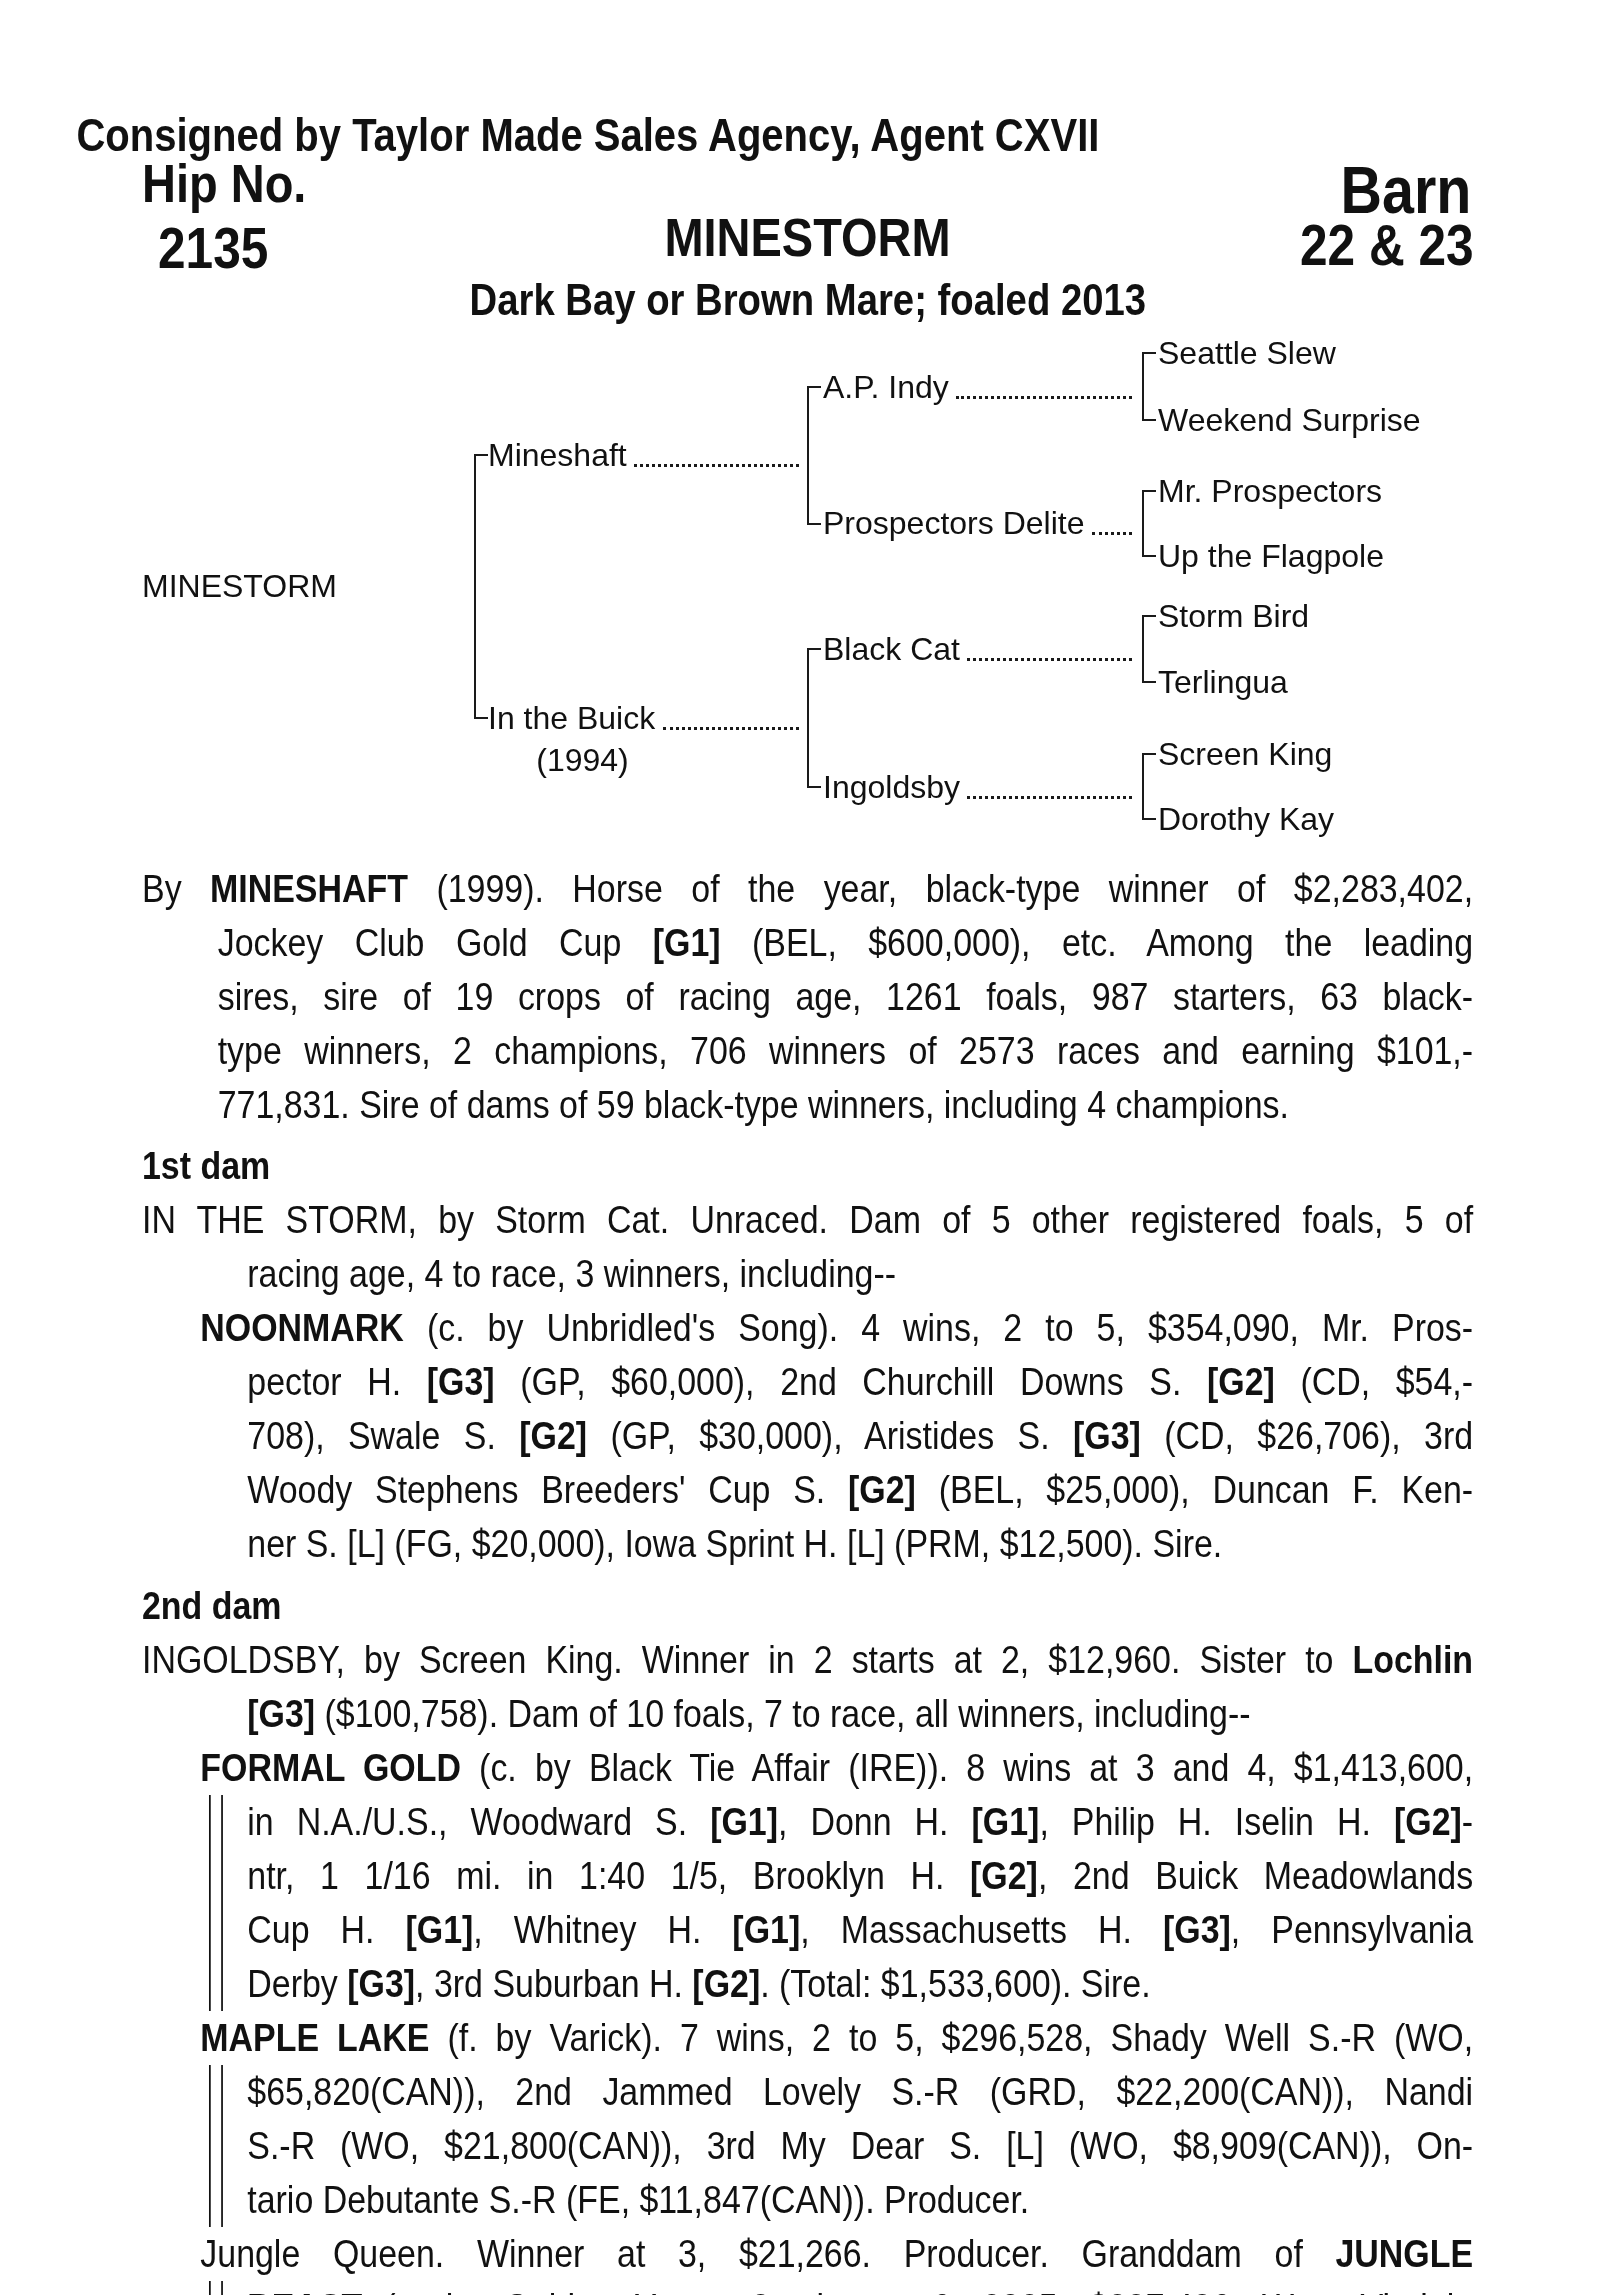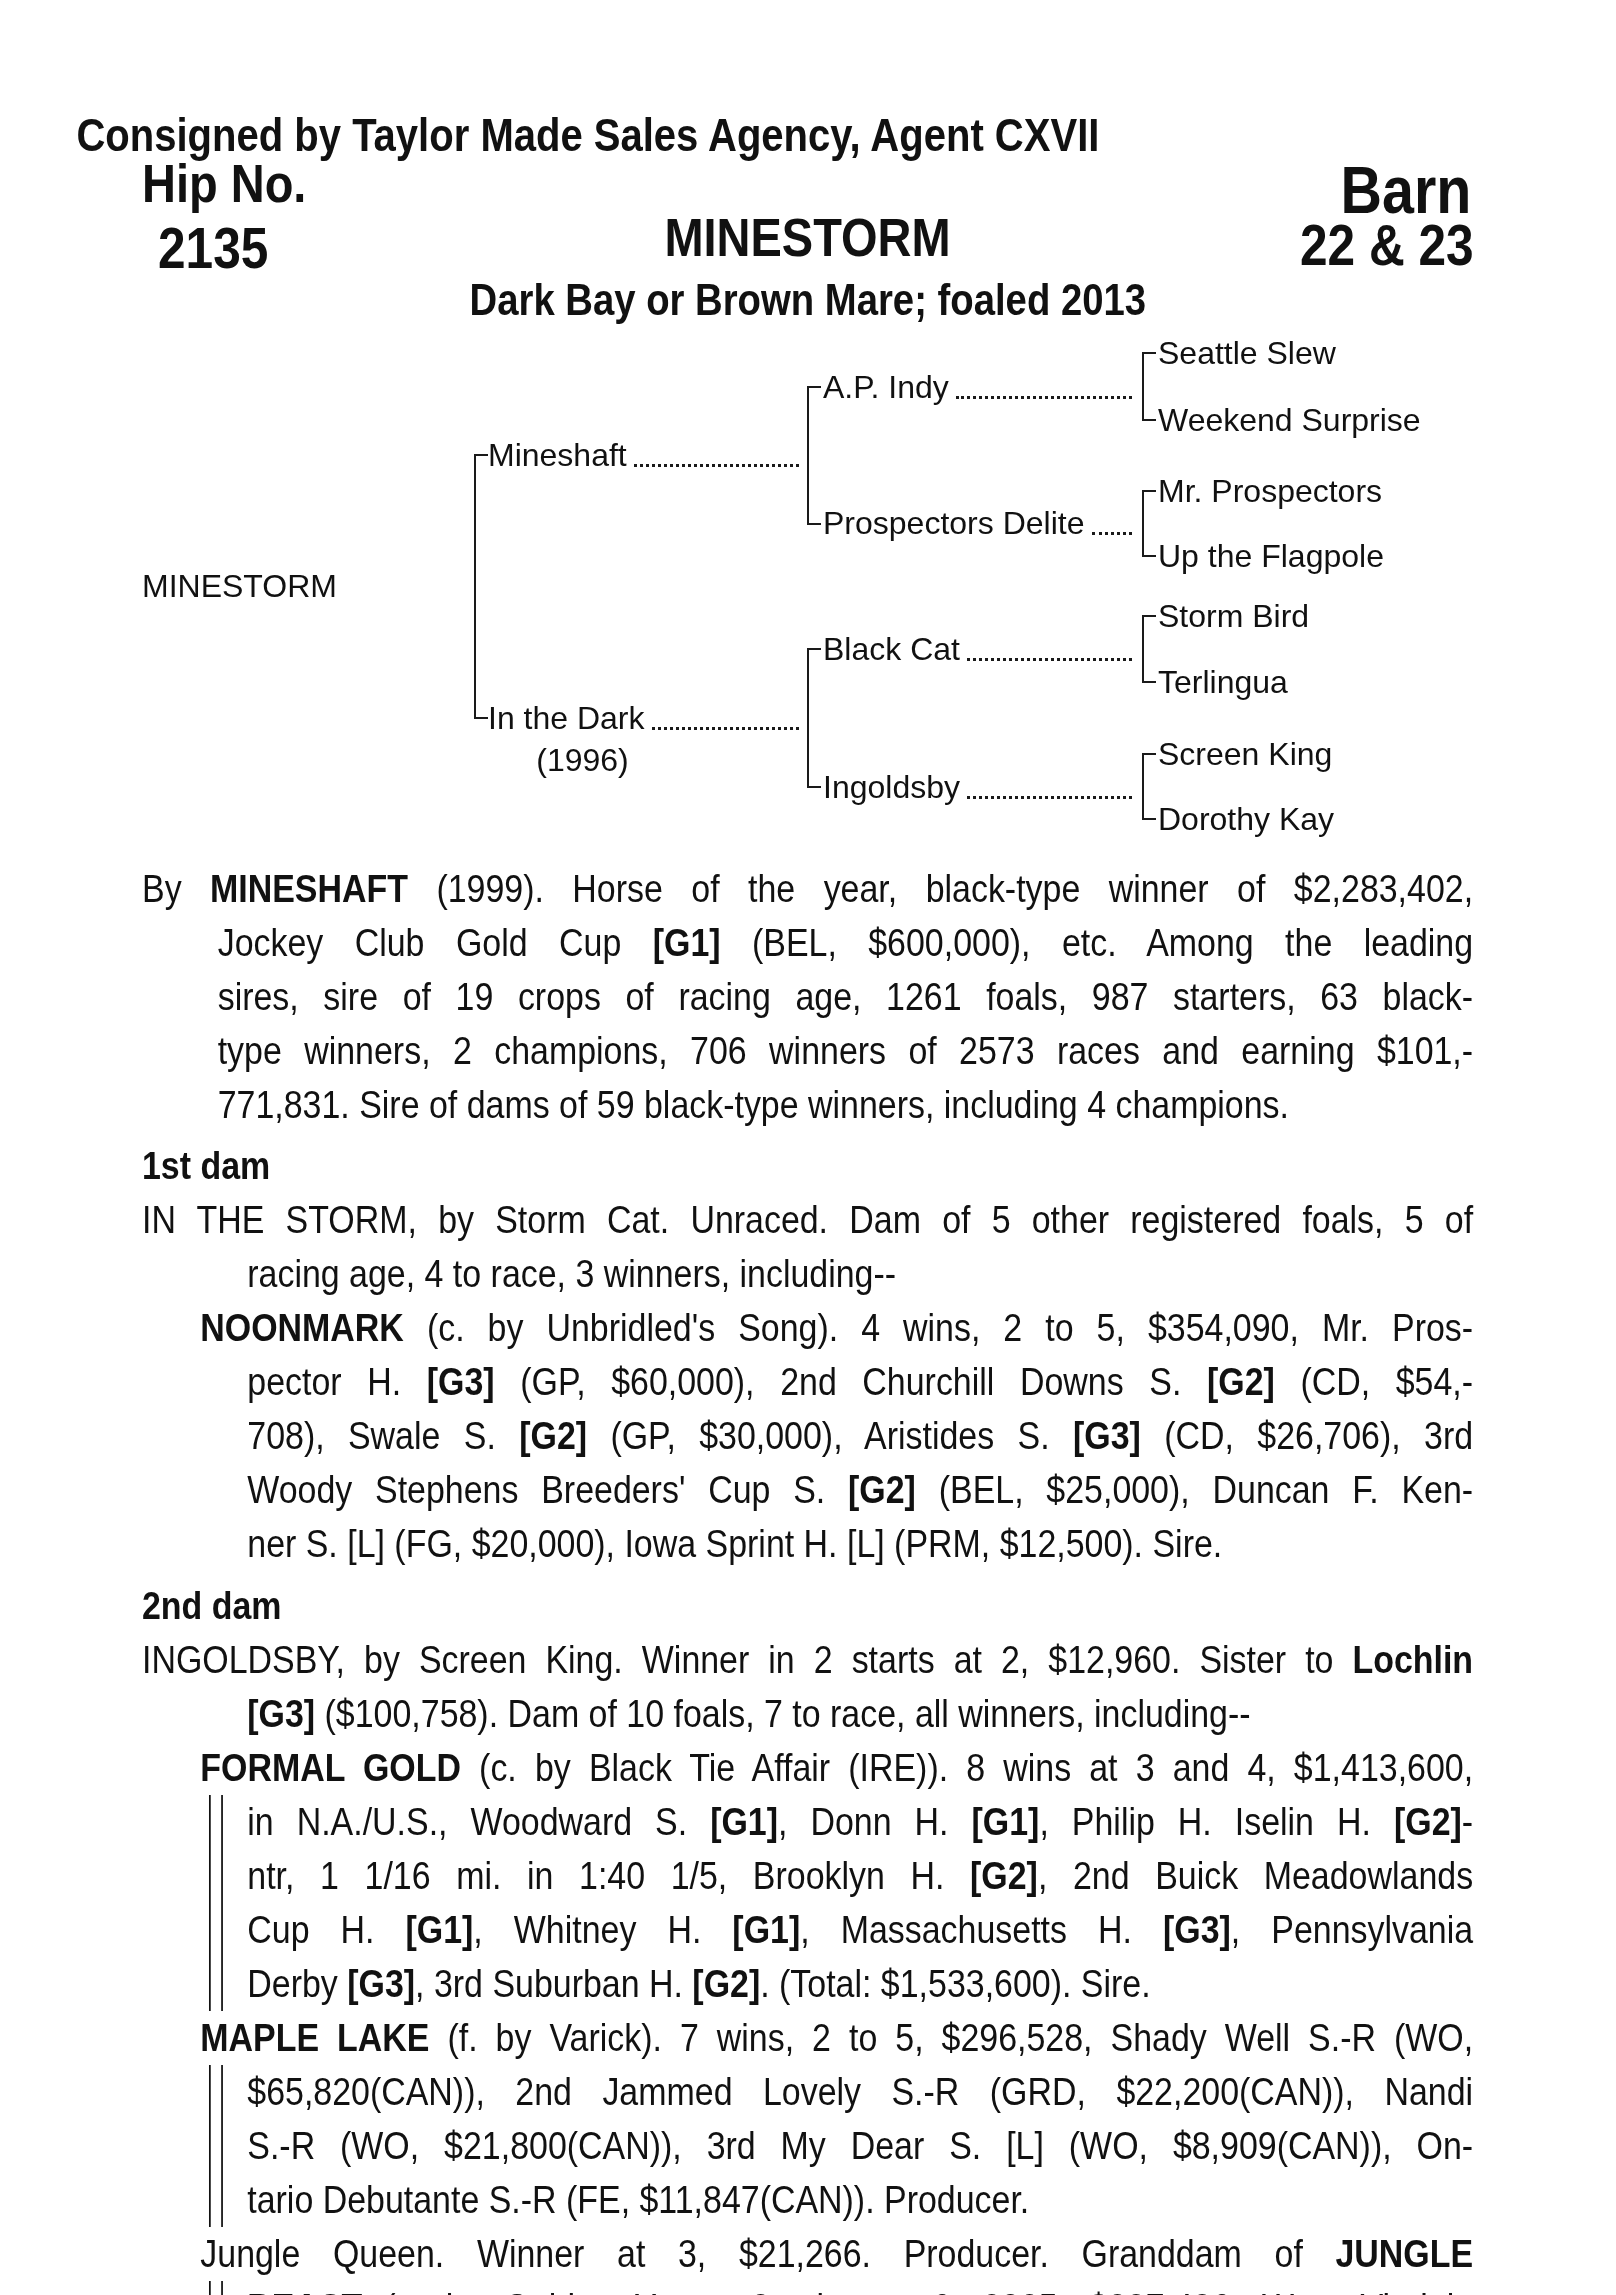--- a/index.html
+++ b/index.html
@@ -65,24 +65,24 @@
 
 <div id="tree">
     <div class="tnode" style="top: 568px; left: 142px;">
       <span class="tname">MINESTORM</span>
     </div>
     <div class="tnode" style="top: 437px; left: 488px; width: 314px;">
       <span class="tname">Mineshaft</span>
       <span class="leader"></span>
     </div>
     <div class="tnode" style="top: 700px; left: 488px; width: 314px;">
-      <span class="tname">In the Dark</span>
+      <span class="tname">In the Buick</span>
       <span class="leader"></span>
     </div>
-    <div class="tyear" style="left: 500px; top: 742px; width: 165px;">(1996)</div>
+    <div class="tyear" style="left: 500px; top: 742px; width: 165px;">(1994)</div>
     <div class="tnode" style="top: 369px; left: 823px; width: 312px;">
       <span class="tname">A.P. Indy</span>
       <span class="leader"></span>
     </div>
     <div class="tnode" style="top: 505px; left: 823px; width: 312px;">
       <span class="tname">Prospectors Delite</span>
       <span class="leader"></span>
     </div>
     <div class="tnode" style="top: 631px; left: 823px; width: 312px;">
       <span class="tname">Black Cat</span>

